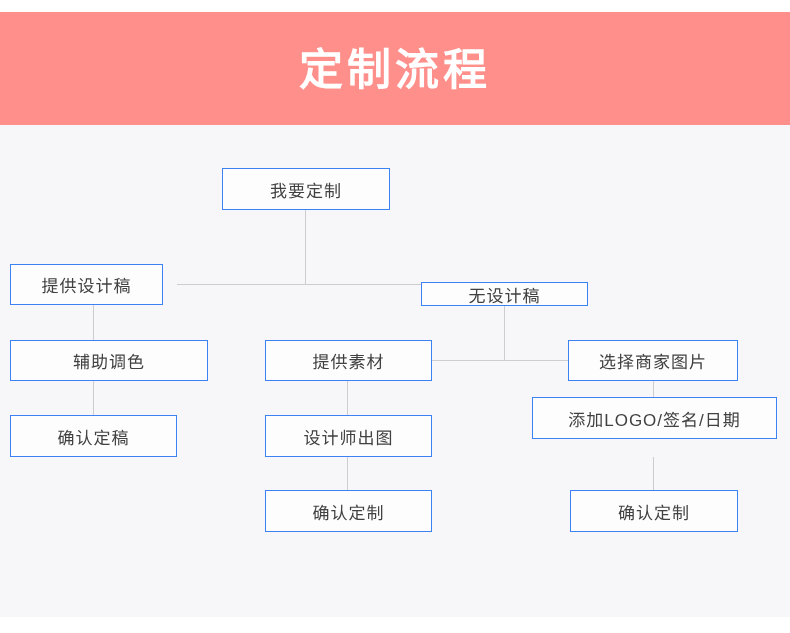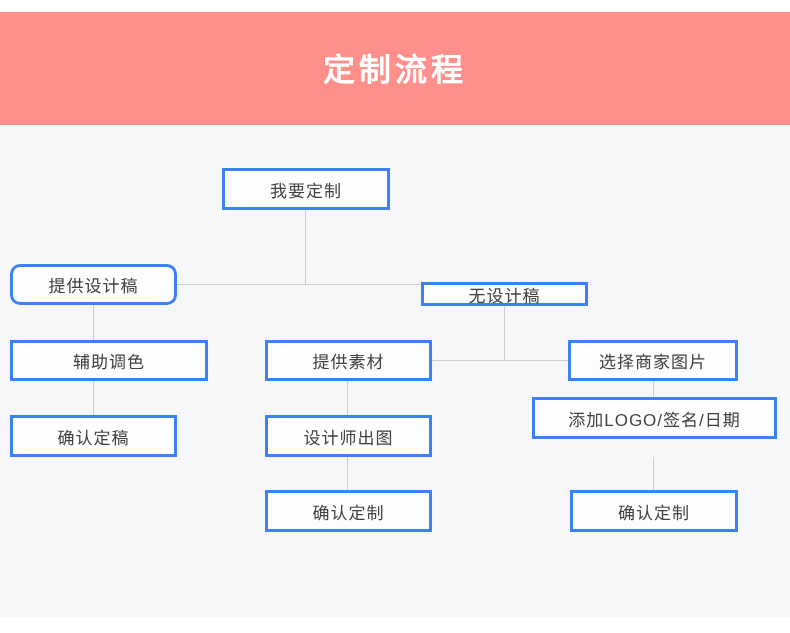--- a/index.html
+++ b/index.html
@@ -27,21 +27,21 @@
     top: 12px;
     width: 790px;
     height: 113px;
     background: #ff8f8a;
     display: flex;
     align-items: center;
     justify-content: center;
   }
   .banner-title {
     color: #ffffff;
-    font-size: 32px;
+    font-size: 44px;
     font-weight: bold;
     letter-spacing: 4px;
     line-height: 1;
     margin-top: 2px;
   }
 
   
   .canvas {
     position: absolute;
     left: 0;
@@ -57,21 +57,21 @@
     width: 790px;
     height: 16px;
     background: #ffffff;
   }
 
   
   .node {
     position: absolute;
     box-sizing: border-box;
     background: #fdfdfd;
-    border: 3px solid #3b82f6;
+    border: 1px solid #3b82f6;
     color: #414141;
     font-size: 17px;
     letter-spacing: 1px;
     display: flex;
     align-items: center;
     justify-content: center;
     white-space: nowrap;
   }
 
   
@@ -108,21 +108,21 @@
     <div class="conn v" style="left:347px; top:256px; height:34px;"></div>
 
     <div class="conn v" style="left:347px; top:332px; height:33px;"></div>
 
     <div class="conn v" style="left:653px; top:256px; height:34px;"></div>
 
     <div class="conn v" style="left:653px; top:332px; height:33px;"></div>
 
     <div class="node" style="left:222px; top:43px; width:168px; height:42px;">我要定制</div>
 
-    <div class="node" style="left:10px; top:139px; width:167px; height:41px;border-radius:10px;">提供设计稿</div>
+    <div class="node" style="left:10px; top:139px; width:153px; height:41px;">提供设计稿</div>
 
     <div class="node" style="left:421px; top:157px; width:167px; height:24px;">无设计稿</div>
 
     <div class="node" style="left:10px; top:215px; width:198px; height:41px;">辅助调色</div>
 
     <div class="node" style="left:265px; top:215px; width:167px; height:41px;">提供素材</div>
 
     <div class="node" style="left:568px; top:215px; width:170px; height:41px;">选择商家图片</div>
 
     <div class="node" style="left:10px; top:290px; width:167px; height:42px;font-family:Liberation Mono, monospace;">确认定稿</div>

